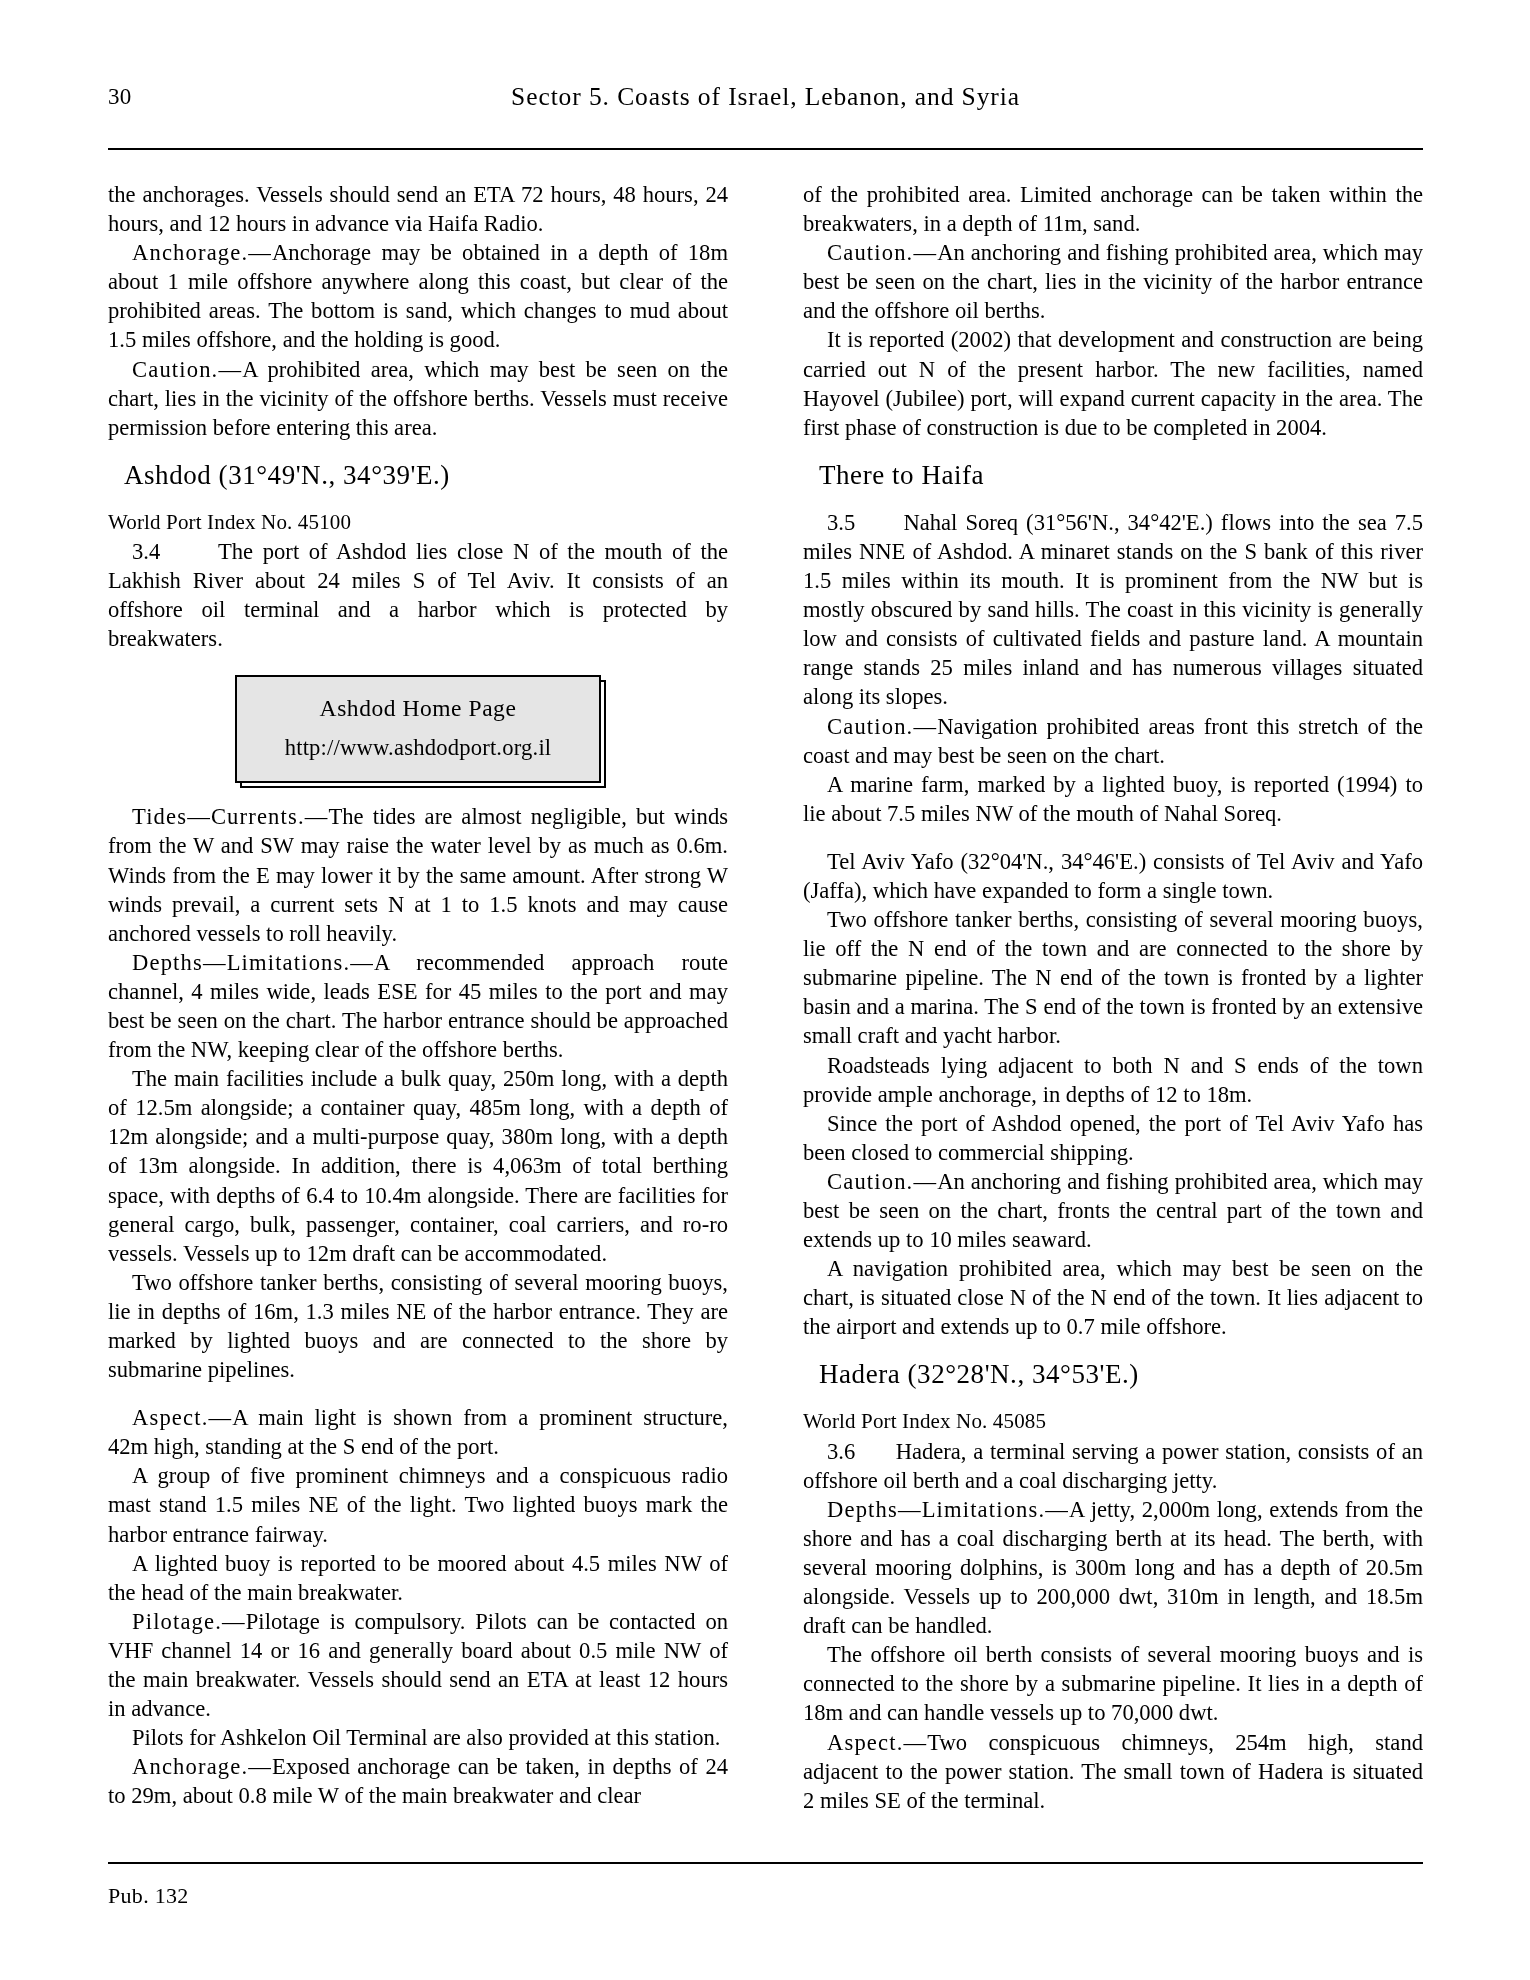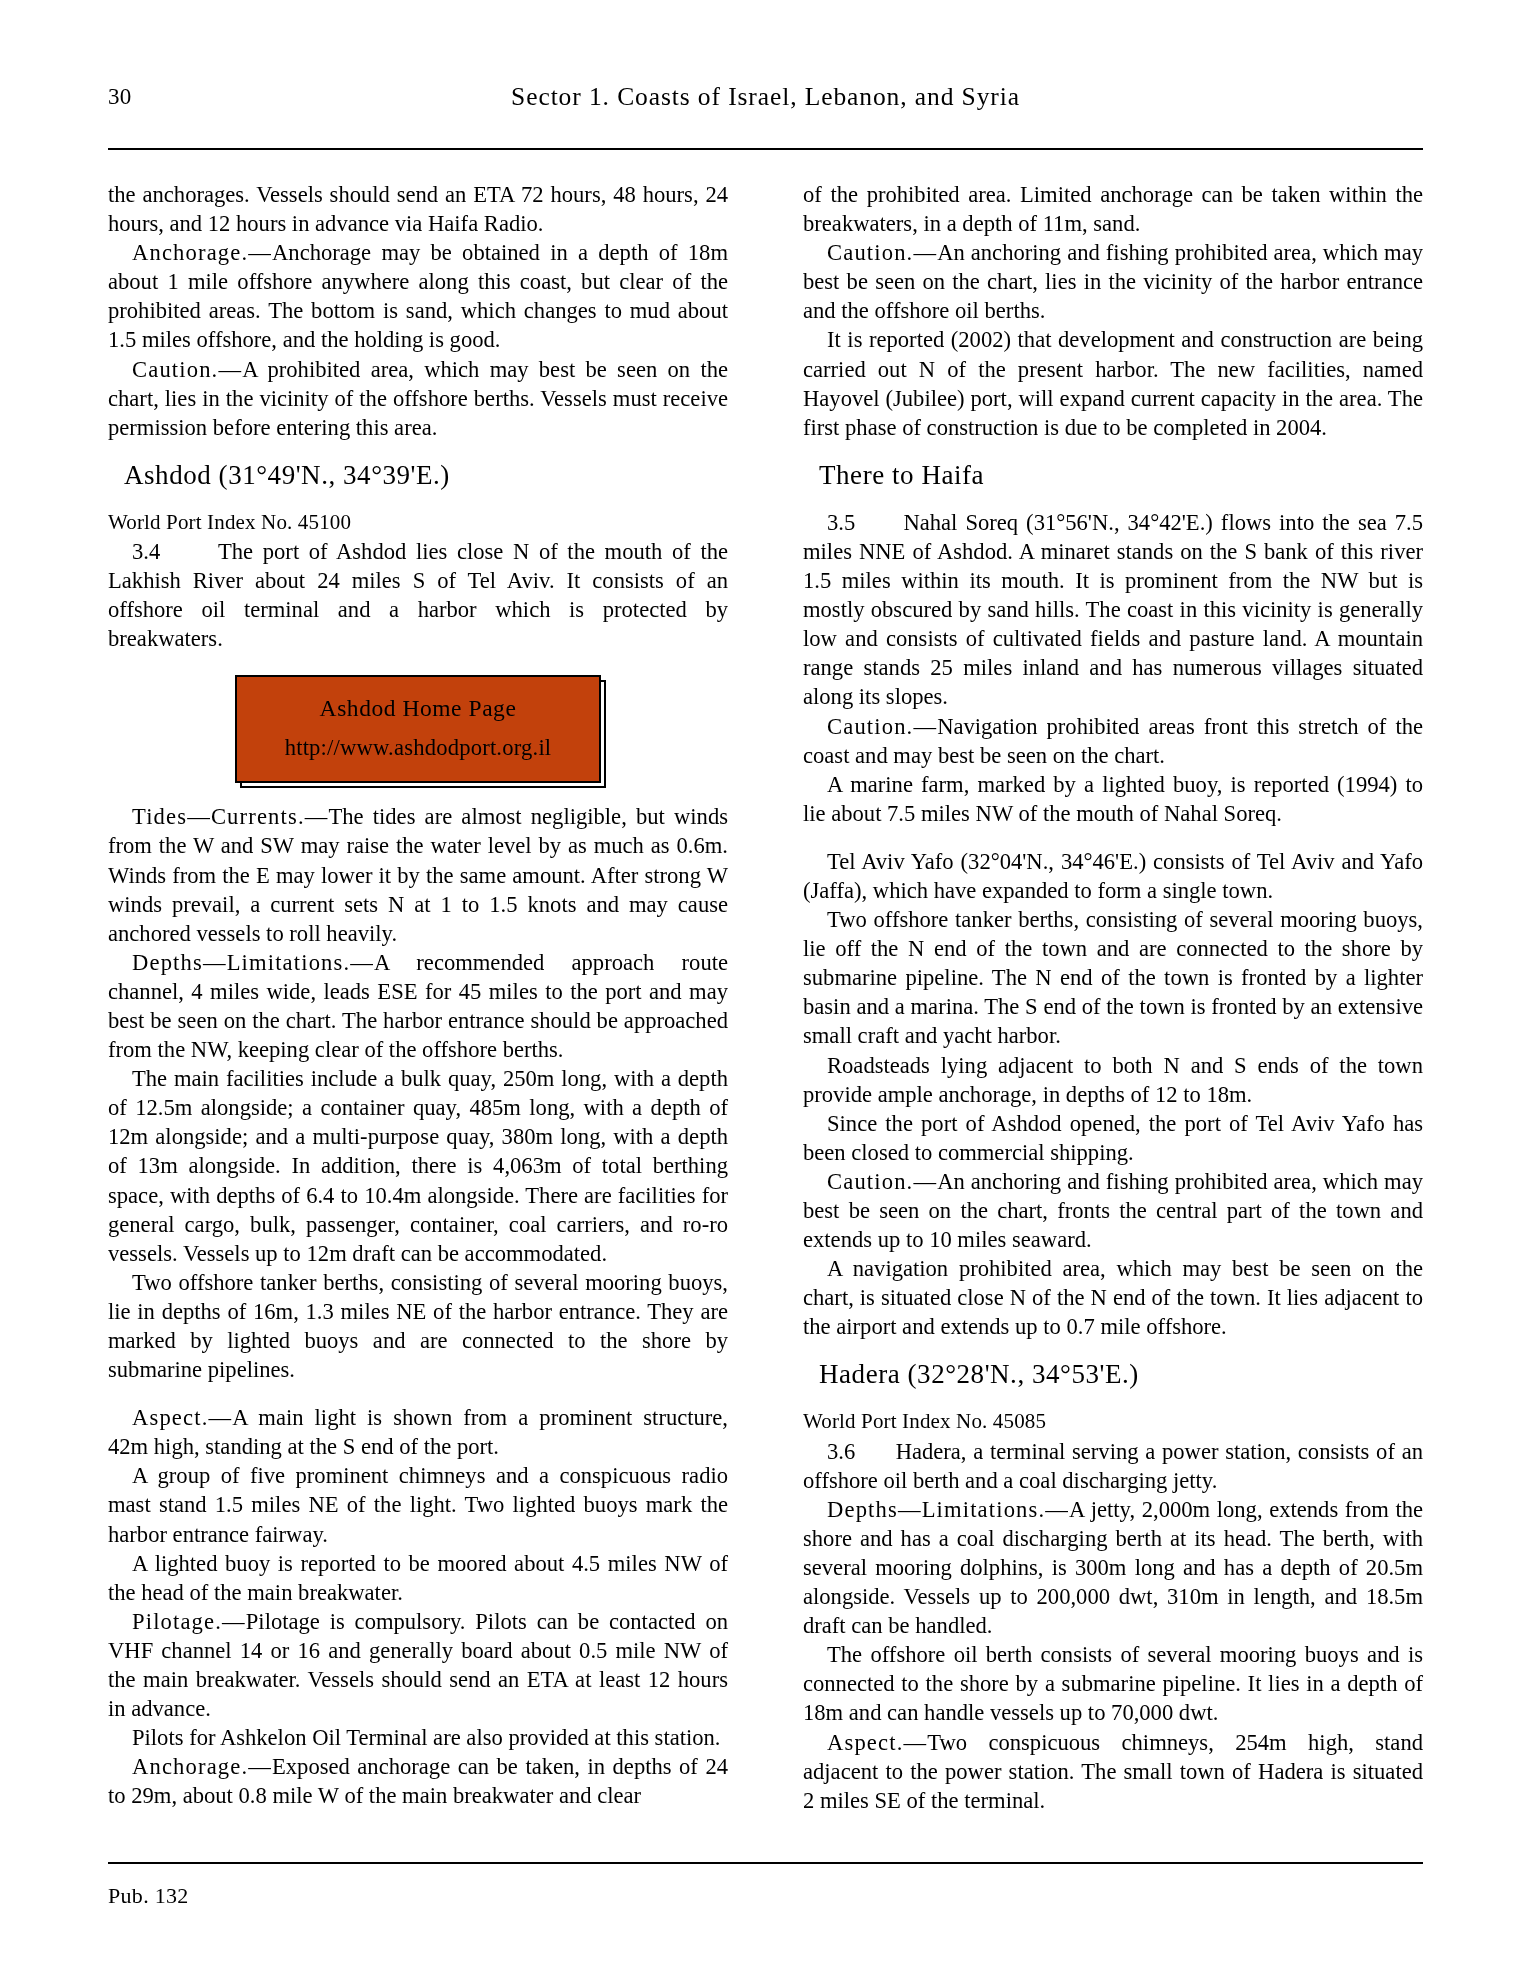--- a/index.html
+++ b/index.html
@@ -145,21 +145,21 @@
     top: 5px;
     width: 100%;
     height: 100%;
     border: 2.6px solid #000;
     box-sizing: border-box;
   }
   .urlbox {
     position: relative;
     border: 2.6px solid #000;
     box-sizing: border-box;
-    background: #c2410c;
+    background: #e5e5e5;
     padding: 14px 10px 16px 10px;
     text-align: center;
   }
   .urlbox .line1 {
     font-size: 23.5px;
     line-height: 34px;
     letter-spacing: 0.55px;
   }
   .urlbox .line2 {
     font-size: 22.6px;
@@ -168,21 +168,21 @@
     margin-top: 6px;
   }
 </style>
 </head>
 <body>
 
 <div class="page">
 
   <div class="running-head">
     <div class="folio">30</div>
-    <div class="head-title">Sector 1. Coasts of Israel, Lebanon, and Syria</div>
+    <div class="head-title">Sector 5. Coasts of Israel, Lebanon, and Syria</div>
   </div>
 
   <div class="rule-top"></div>
 
   <div class="columns">
 
     <div class="col col-left">
 
       <p class="body noindent"><span>the anchorages. Vessels should send an ETA 72 hours, 48 hours, 24 hours, and 12 hours in advance via Haifa Radio.</span></p>
 

